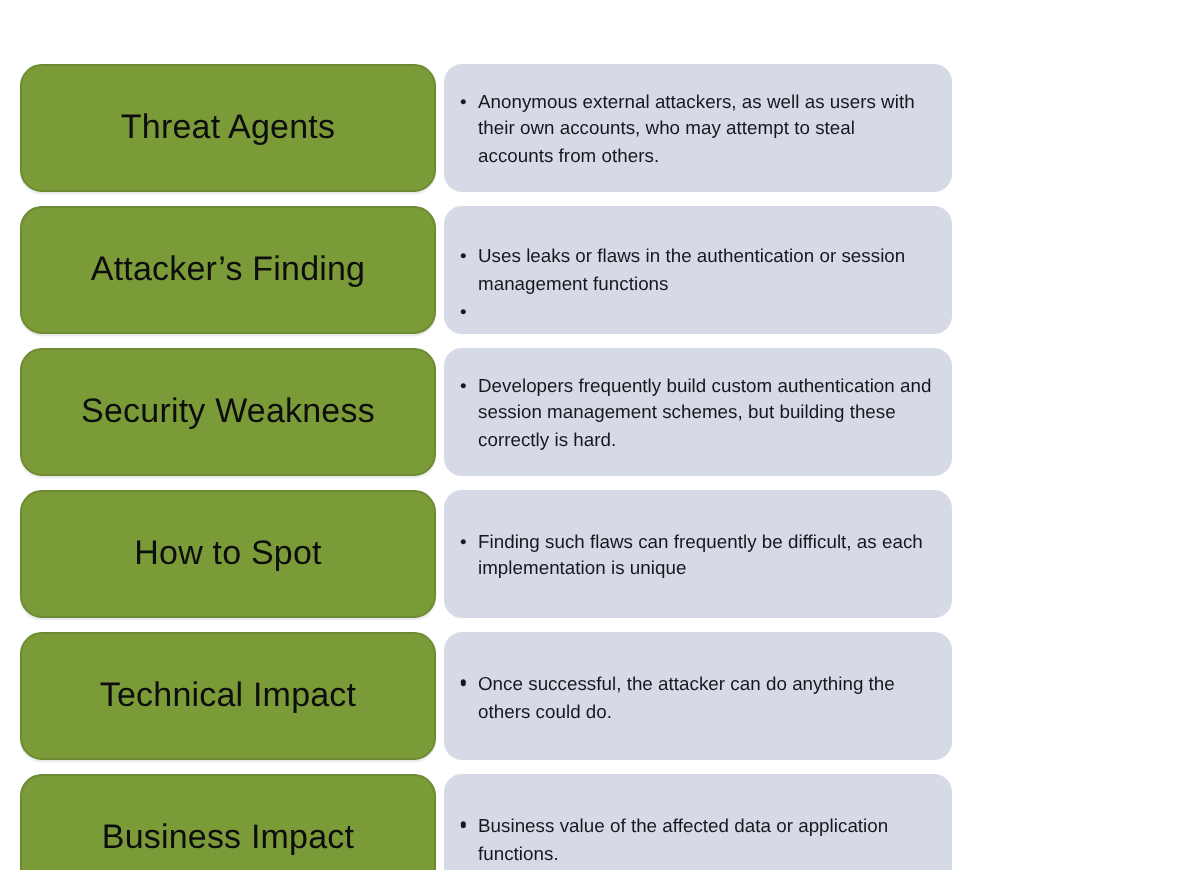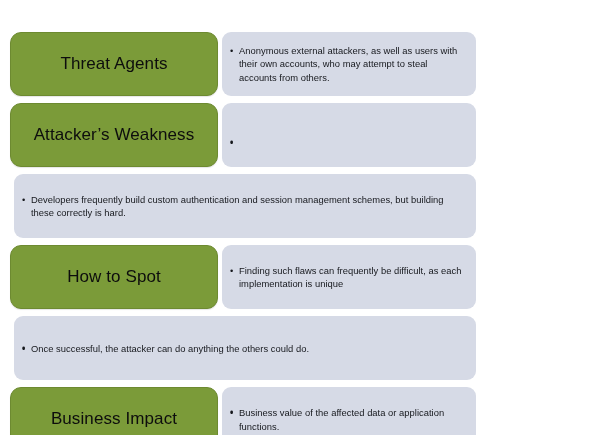--- a/index.html
+++ b/index.html
@@ -115,47 +115,53 @@
         <div class="label-text">Threat Agents</div>
       </div>
       <div class="detail-box">
         <ul class="bullets">
           <li class="bullet-item"><span class="dot">•</span><span>Anonymous  external attackers, as well as users with their own accounts, who may attempt to steal accounts from others.</span></li>
         </ul>
       </div>
     </div>
     <div class="row">
       <div class="label-box">
-        <div class="label-text">Attacker’s Weakness</div>
+        <div class="label-text">Attacker’s Finding</div>
       </div>
       <div class="detail-box">
         <ul class="bullets">
-          <li class="bullet-item"><span class="dot">•</span></li>
+          <li class="bullet-item"><span class="dot">•</span><span>Uses leaks or flaws in the authentication  or session management functions</span></li>
           <li class="bullet-item"><span class="dot">•</span></li>
         </ul>
       </div>
     </div>
     <div class="row">
+      <div class="label-box">
+        <div class="label-text">Security Weakness</div>
+      </div>
       <div class="detail-box">
         <ul class="bullets">
           <li class="bullet-item"><span class="dot">•</span><span>Developers frequently build custom authentication and session management schemes, but building these correctly is hard.</span></li>
         </ul>
       </div>
     </div>
     <div class="row">
       <div class="label-box">
         <div class="label-text">How to Spot</div>
       </div>
       <div class="detail-box">
         <ul class="bullets">
           <li class="bullet-item"><span class="dot">•</span><span>Finding such flaws can frequently be difficult, as each implementation is unique</span></li>
         </ul>
       </div>
     </div>
     <div class="row">
+      <div class="label-box">
+        <div class="label-text">Technical Impact</div>
+      </div>
       <div class="detail-box">
         <ul class="bullets">
           <li class="bullet-item"><span class="dot">•</span></li>
           <li class="bullet-item"><span class="dot">•</span><span>Once successful, the attacker can do anything the others could do.</span></li>
         </ul>
       </div>
     </div>
     <div class="row">
       <div class="label-box">
         <div class="label-text">Business Impact</div>

